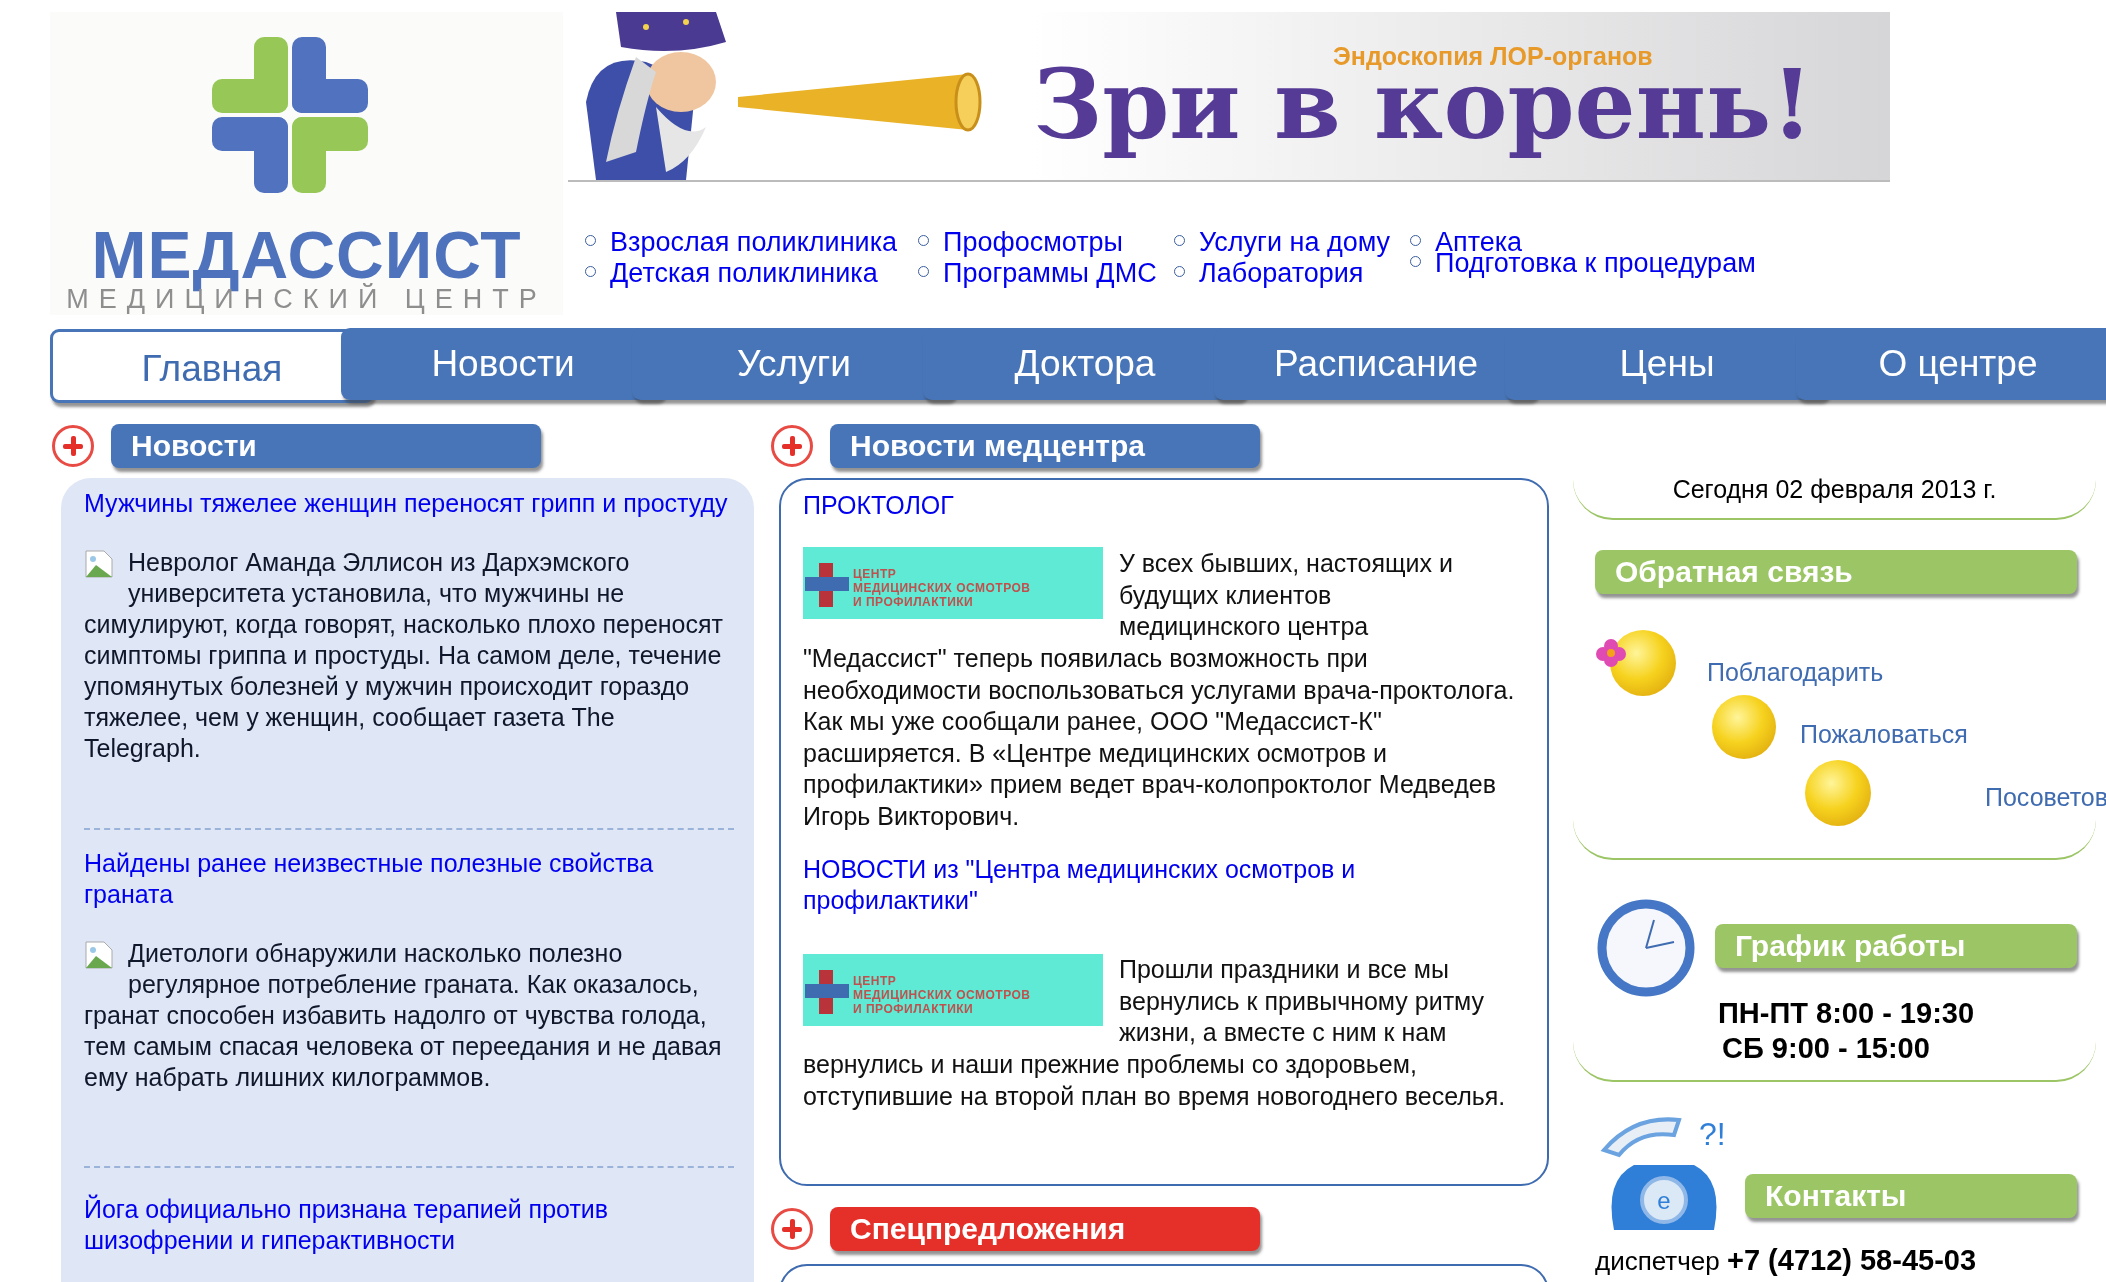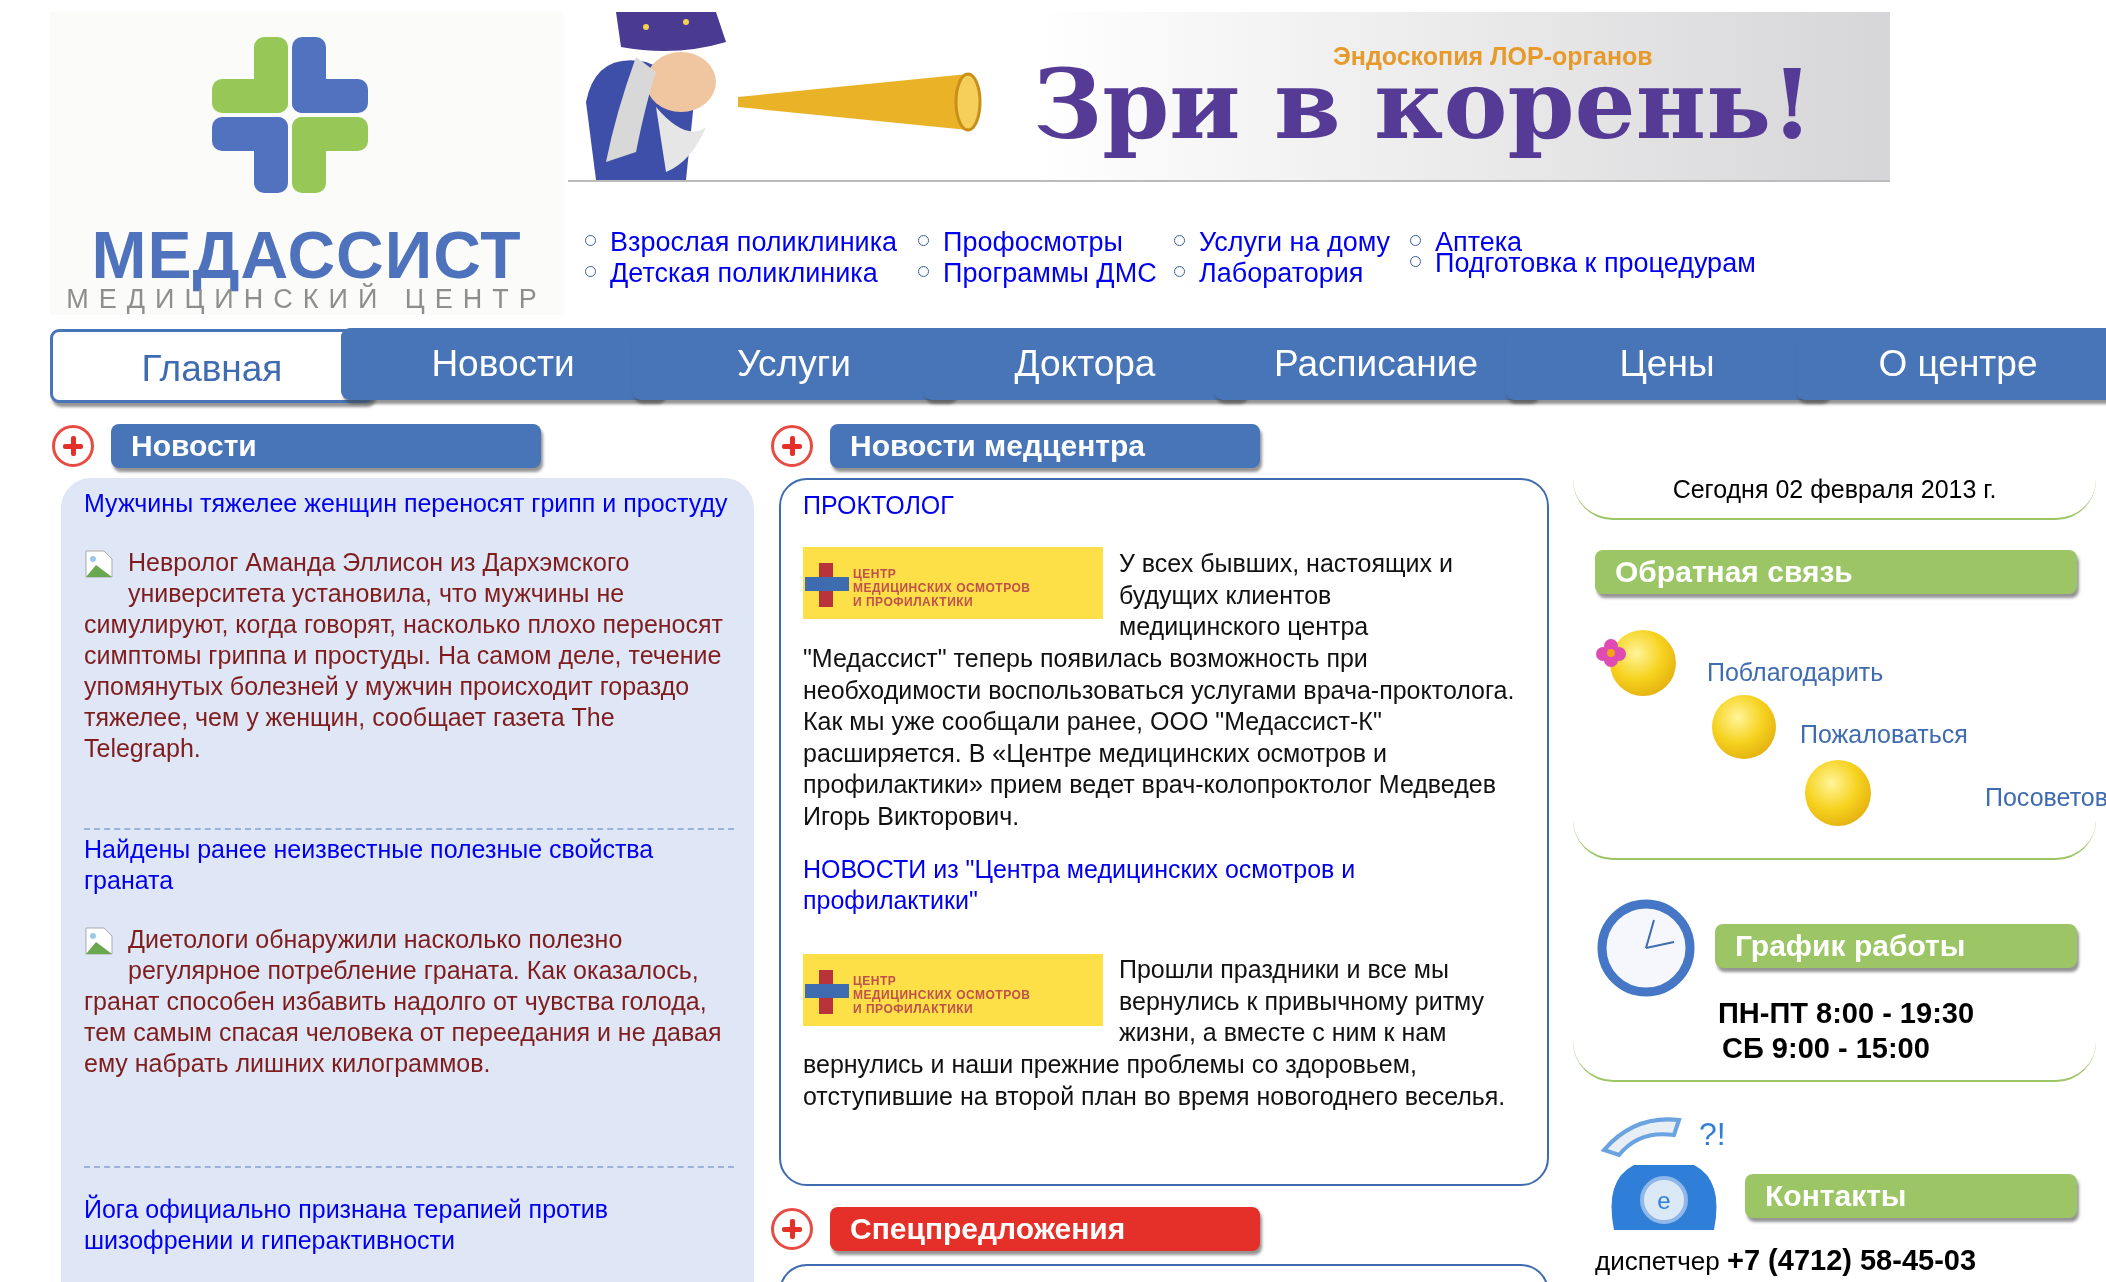--- a/index.html
+++ b/index.html
@@ -48,29 +48,29 @@
   .plus-ic { position:absolute; width:42px; height:42px; border-radius:50%; border:3px solid #e84b43;
              box-sizing:border-box; background:#fff; }
   .plus-ic::before, .plus-ic::after { content:""; position:absolute; background:#e5302a; border-radius:2px; }
   .plus-ic::before { left:8px; top:16px; width:20px; height:5px; }
   .plus-ic::after { left:16px; top:8px; width:5px; height:20px; }
 
   
   #left-panel { left:61px; top:478px; width:693px; height:820px; background:#dfe6f6; border-radius:30px 30px 0 0; }
   .ln-item { position:absolute; left:23px; width:650px; }
   .ln-title { font-size:25px; line-height:31px; color:#0000ee; }
-  .ln-body { font-size:25px; line-height:31px; color:#7f1d1d; margin-top:28px; }
+  .ln-body { font-size:25px; line-height:31px; color:#0f172a; margin-top:28px; }
   .broken-img { display:inline-block; width:30px; height:30px; vertical-align:top; margin-right:14px; margin-top:2px;
                 position:relative; float:left; }
   .dash { position:absolute; left:23px; width:650px; border-top:2px dashed #9bb3d8; }
 
   
   .mid-box { position:absolute; left:779px; width:770px; border:2px solid #3f6bb0; border-radius:28px; box-sizing:border-box; background:#fff; }
   .mid-title { position:absolute; left:22px; font-size:25px; line-height:31px; color:#0000ee; }
-  .mid-logo { position:absolute; left:22px; width:300px; height:72px; background:#fde047; }
+  .mid-logo { position:absolute; left:22px; width:300px; height:72px; background:#5eead4; }
   .mid-text { position:absolute; left:22px; width:720px; font-size:25px; line-height:31.5px; color:#111; }
 
   
   .r-curve { position:absolute; left:1573px; width:523px; border-bottom:2px solid #9cc566; border-radius:0 0 40px 40px; }
   .fb-link { position:absolute; font-size:25px; color:#3f6bb0; }
   .smiley { position:absolute; border-radius:50%; background:radial-gradient(circle at 40% 35%, #fff59a 0%, #f6d21e 45%, #d79b08 100%); }
 </style>
 </head>
 <body>
 
@@ -137,21 +137,21 @@
     <div class="ln-body">
       <svg class="broken-img" viewBox="0 0 30 30">
           <path d="M2 2h18l8 8v18H2z" fill="#fff" stroke="#aaa"></path>
           <path d="M2 28 L12 16 L28 28 Z" fill="#6aa84f"></path>
           <circle cx="9" cy="10" r="3" fill="#9cc8e8"></circle>
         </svg>
       <span>Невролог Аманда Эллисон из Дархэмского университета установила, что мужчины не симулируют, когда говорят, насколько плохо переносят симптомы гриппа и простуды. На самом деле, течение упомянутых болезней у мужчин происходит гораздо тяжелее, чем у женщин, сообщает газета The Telegraph.</span>
     </div>
   </div>
   <div class="dash" style="top:350px"></div>
-  <div class="ln-item" style="top:356px">
+  <div class="ln-item" style="top:370px">
     <a class="ln-title" style="display:block">Найдены ранее неизвестные полезные свойства граната</a>
     <div class="ln-body">
       <svg class="broken-img" viewBox="0 0 30 30">
           <path d="M2 2h18l8 8v18H2z" fill="#fff" stroke="#aaa"></path>
           <path d="M2 28 L12 16 L28 28 Z" fill="#6aa84f"></path>
           <circle cx="9" cy="10" r="3" fill="#9cc8e8"></circle>
         </svg>
       <span>Диетологи обнаружили насколько полезно регулярное потребление граната. Как оказалось, гранат способен избавить надолго от чувства голода, тем самым спасая человека от переедания и не давая ему набрать лишних килограммов.</span>
     </div>
   </div>

